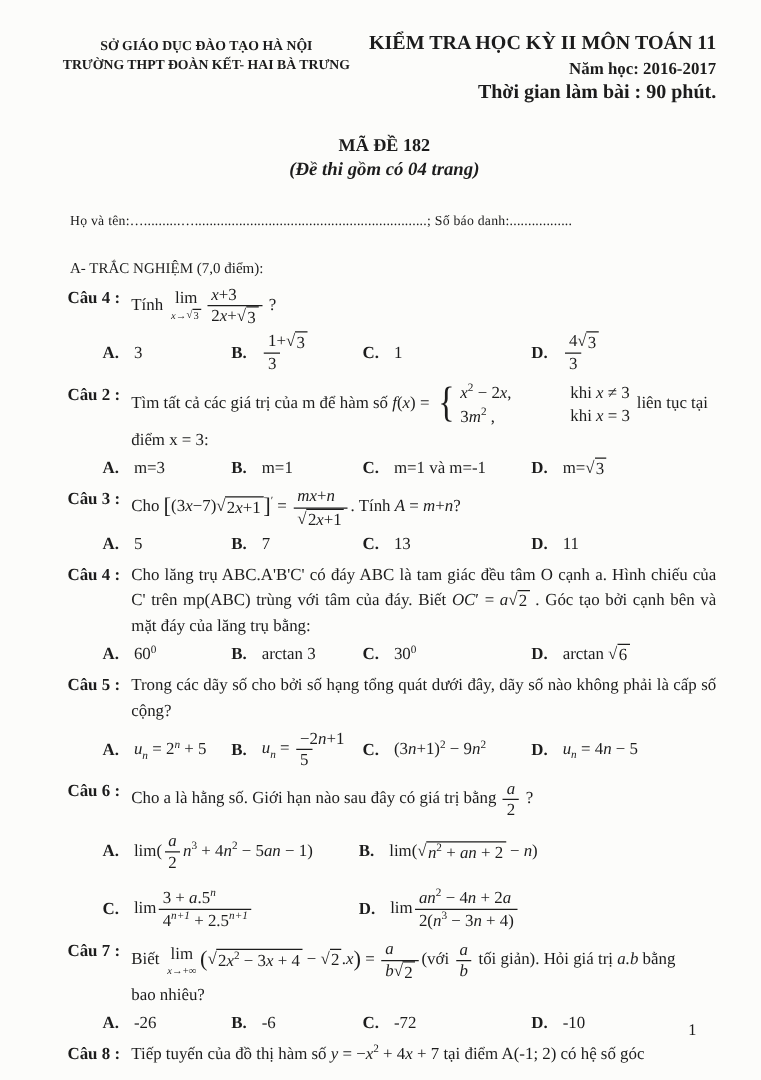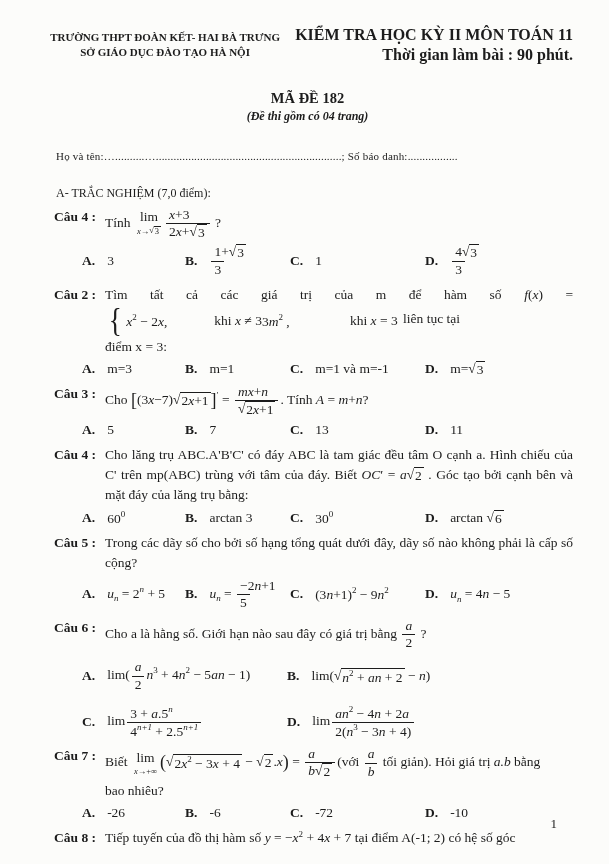--- a/index.html
+++ b/index.html
@@ -18,21 +18,21 @@
   
   .header{display:flex;justify-content:space-between;}
   .header-left{width:255px;text-align:center;font-weight:bold;font-size:11px;line-height:1.35;padding-top:4px;}
   .header-right{width:295px;text-align:right;}
   .exam-title{font-weight:bold;font-size:16px;line-height:1.1;}
   .exam-year{font-weight:bold;font-size:13.5px;margin-top:3px;}
   .exam-duration{font-weight:bold;font-size:16px;margin-top:2px;}
   
   .code-block{text-align:center;margin-top:26px;}
   .exam-code{font-weight:bold;font-size:14.5px;}
-  .pages-note{font-weight:bold;font-style:italic;font-size:12px;margin-top:2px;}
+  .pages-note{font-weight:bold;font-style:italic;font-size:15px;margin-top:2px;}
   
   .name-line{margin:26px 0 0 14px;font-weight:normal;font-size:11px;letter-spacing:0.2px;}
   
   .section-title{margin:24px 0 6px 14px;font-weight:normal;font-size:12px;}
   
   .question{position:relative;margin-bottom:7px;}
   .q-label{position:absolute;left:12px;top:2px;font-weight:bold;white-space:nowrap;}
   .q-body{margin-left:63px;text-align:justify;line-height:1.5;}
   .q-body2{margin-left:63px;margin-top:2px;line-height:1.4;}
   .options{margin-left:40px;margin-top:4px;display:grid;align-items:center;}
@@ -50,40 +50,41 @@
   .frac>.den{border-top:1px solid #1c1c1c;padding:0 3px;}
   .sqrt{display:inline-flex;align-items:flex-start;white-space:nowrap;}
   .sqrt>.rad{line-height:1.15;}
   .sqrt>.arg{border-top:1px solid #1c1c1c;line-height:1.15;padding:0 2px 0 1px;}
   .lim{display:inline-flex;flex-direction:column;align-items:center;vertical-align:middle;margin:0 3px;line-height:1;}
   .lim>.lim-top{line-height:1;}
   .lim>.lim-sub{font-size:8.5px;margin-top:2px;white-space:nowrap;display:inline-flex;align-items:center;}
   .lim .sqrt>.arg{border-top-width:0.5px;}
   .cases{display:inline-flex;align-items:center;vertical-align:middle;margin:0 2px;}
   .cases>.brace{font-size:34px;font-weight:300;line-height:0.9;margin-right:3px;transform:scaleX(0.8);}
-  .cases-body{display:inline-flex;flex-direction:row;row-gap:3px;line-height:1.15;}
+  .cases-body{display:inline-flex;flex-direction:column;row-gap:3px;line-height:1.15;}
   .cases-row{display:flex;}
   .cases-row>.cl{min-width:74px;}
   .cases-row>.cr{padding-left:14px;white-space:nowrap;}
   .bigp{font-size:18px;line-height:1;vertical-align:-10%;}
   
   .page-number{position:absolute;right:52px;bottom:32px;font-size:13px;}
 </style>
 </head>
 <body>
 
 <div class="page">
 
   <div class="header">
     <div class="header-left">
+      <div>SỞ GIÁO DỤC ĐÀO TẠO HÀ NỘI</div>
       <div>TRƯỜNG THPT ĐOÀN KẾT- HAI BÀ TRƯNG</div>
-      <div>SỞ GIÁO DỤC ĐÀO TẠO HÀ NỘI</div>
     </div>
     <div class="header-right">
       <div class="exam-title">KIỂM TRA HỌC KỲ II MÔN TOÁN 11</div>
+      <div class="exam-year">Năm học: 2016-2017</div>
       <div class="exam-duration">Thời gian làm bài : 90 phút.</div>
     </div>
   </div>
 
   <div class="code-block">
     <div class="exam-code">MÃ ĐỀ 182</div>
     <div class="pages-note">(Đề thi gồm có 04 trang)</div>
   </div>
 
   <div class="name-line">

